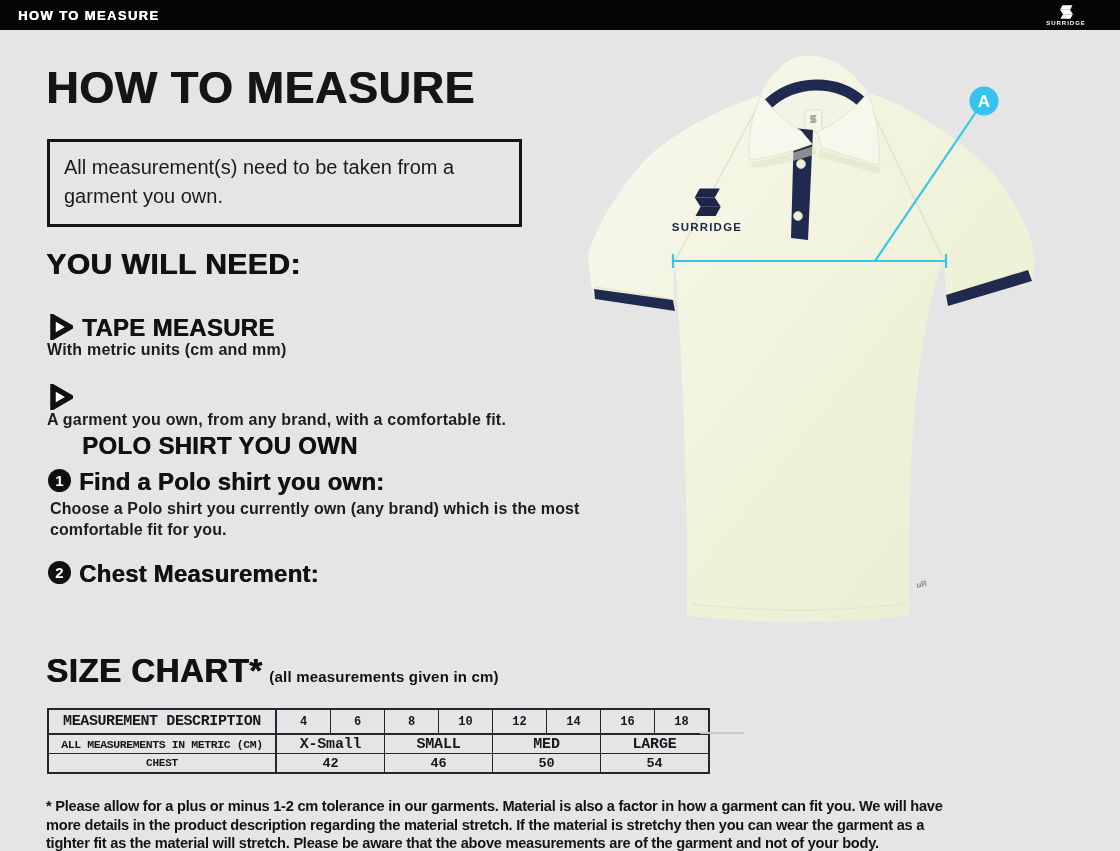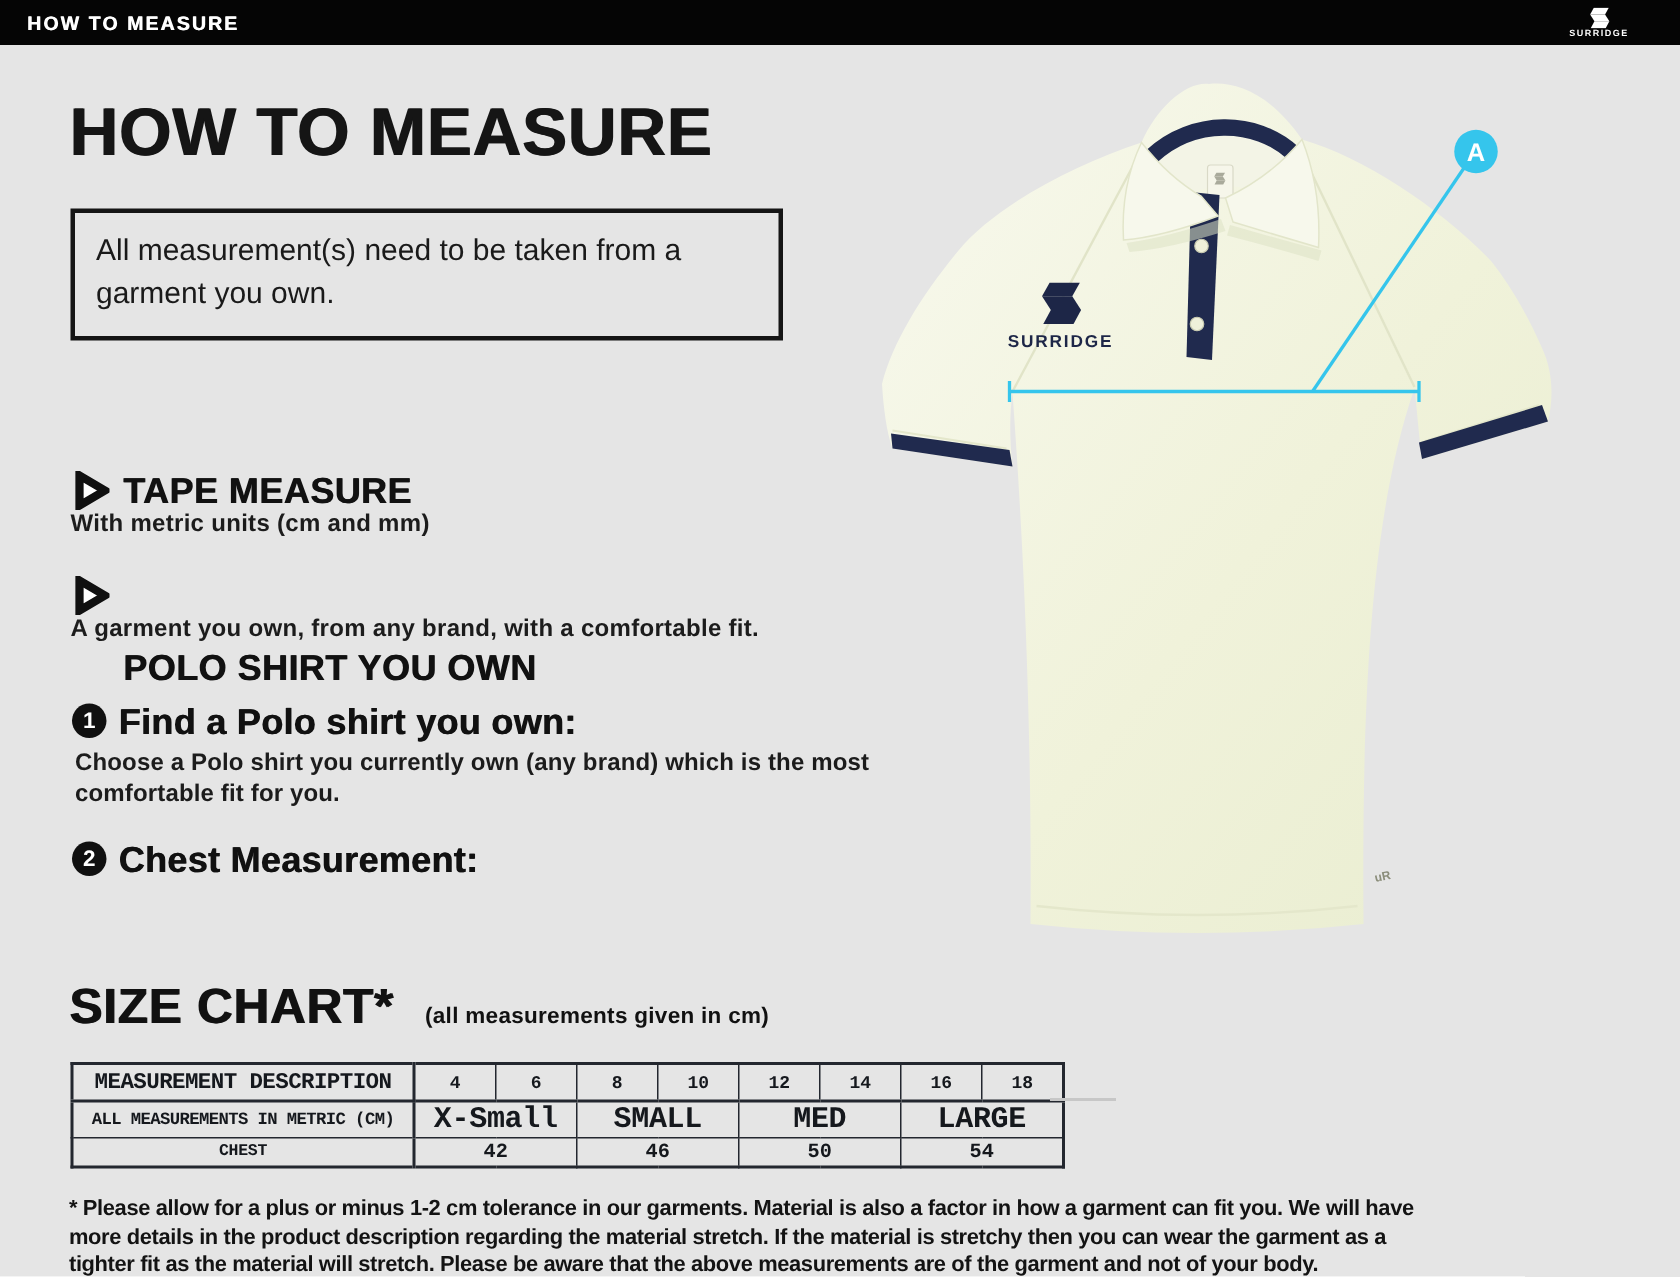--- a/index.html
+++ b/index.html
@@ -30,36 +30,36 @@
 
   .step-badge{position:absolute;width:23px;height:23px;border-radius:50%;background:#101010;color:#fff;
               font-size:15px;font-weight:bold;text-align:center;line-height:23px;}
   .step-title{position:absolute;font-size:24px;font-weight:bold;letter-spacing:0.2px;
               text-shadow:0.5px 0 0 #151515;}
   .step-desc{position:absolute;font-size:16px;font-weight:bold;line-height:21px;color:#1c1c1c;
              letter-spacing:0.1px;}
 
   .sc-row{position:absolute;left:46px;top:652px;display:flex;align-items:baseline;}
   .sc-h{font-size:33px;font-weight:bold;letter-spacing:0.5px;text-shadow:0.8px 0 0 #151515;}
-  .sc-sub{font-size:15px;font-weight:bold;margin-left:21px;letter-spacing:0.2px;}
+  .sc-sub{font-size:15px;font-weight:bold;margin-left:7px;letter-spacing:0.2px;}
 
   
   table.size{position:absolute;left:47px;top:708px;border-collapse:collapse;table-layout:fixed;
              border:2.5px solid #23272f;}
   table.size td{border:1.5px solid #23272f;padding:0;text-align:center;vertical-align:middle;
                 font-weight:bold;color:#15181d;overflow:hidden;white-space:nowrap;font-family:Liberation Mono, monospace;}
   td.c-desc{width:226px;}
   td.c-sz{width:53px;}
   tr.r1 td{height:23px;border-bottom:2.5px solid #23272f;}
   tr.r2 td{height:18px;}
   tr.r3 td{height:18px;}
   .t-big{font-size:15px;letter-spacing:-0.4px;text-align:left;padding-left:5px;}
   .t-num{font-size:12px;}
   .t-metric{font-size:11.5px;letter-spacing:-0.4px;text-align:left;padding-left:4px;}
-  .t-group{font-size:20px;letter-spacing:-0.2px;}
+  .t-group{font-size:15px;letter-spacing:-0.2px;}
   .t-chest{font-size:11px;letter-spacing:-0.2px;text-align:left;padding-left:4px;}
   .t-val{font-size:13.5px;}
   tr.r1 td.c-desc{border-right:2.5px solid #23272f;}
   tr.r2 td.c-desc,tr.r3 td.c-desc{border-right:2.5px solid #23272f;}
   .stub-line{position:absolute;left:700px;top:732px;width:44px;height:2px;background:#c7c7c7;}
 
   
   .footnote{position:absolute;left:46px;top:797px;color:#131313;}
   .footnote div{font-size:14.6px;font-weight:bold;letter-spacing:-0.25px;line-height:18.6px;white-space:nowrap;}
 
@@ -81,20 +81,21 @@
         </g>
       </svg>
       <span class="brandtext">SURRIDGE</span>
     </div>
   </div>
 
   <div class="h1">HOW TO MEASURE</div>
 
   <div class="note-box">All measurement(s) need to be taken from a garment you own.</div>
 
+  <div class="ywn">YOU WILL NEED:</div>
 
   <svg class="tri" style="left:49px;top:314px;" viewBox="0 0 24 26">
     <polygon points="4,3 21,13 4,23" fill="#ffffff" stroke="#101010" stroke-width="5.5" stroke-linejoin="miter"></polygon>
   </svg>
   <div class="need-item-title" style="left:82px;top:314px;">TAPE MEASURE</div>
   <div class="need-item-sub" style="left:47px;top:341px;">With metric units (cm and mm)</div>
 
   <svg class="tri" style="left:49px;top:384px;" viewBox="0 0 24 26">
     <polygon points="4,3 21,13 4,23" fill="#ffffff" stroke="#101010" stroke-width="5.5" stroke-linejoin="miter"></polygon>
   </svg>

